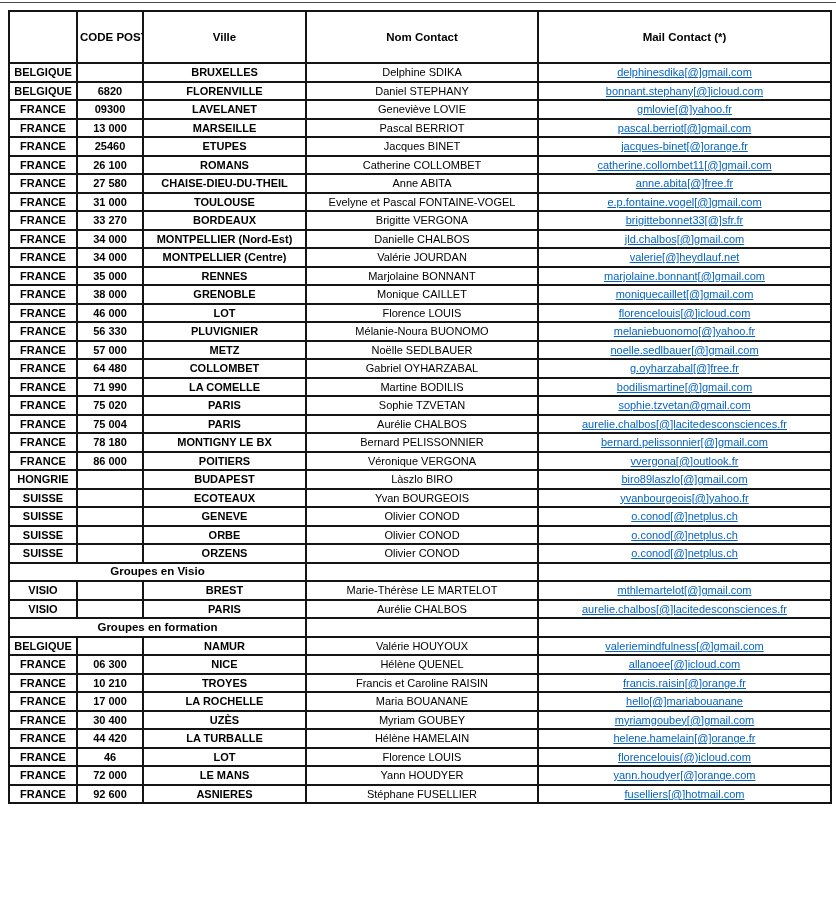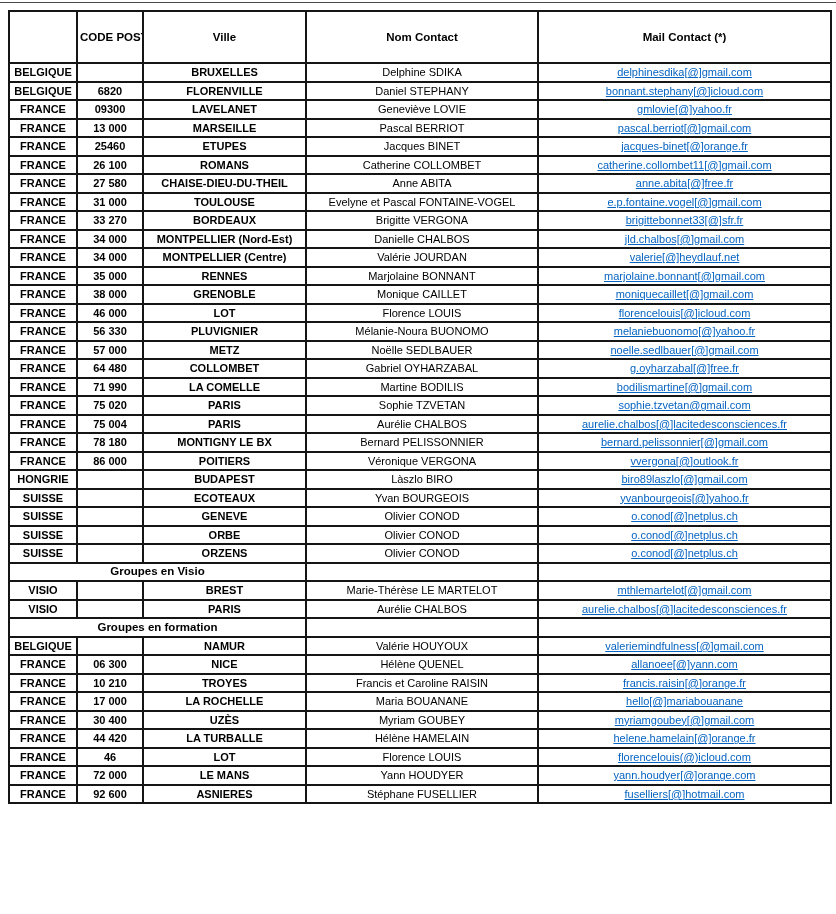--- a/index.html
+++ b/index.html
@@ -329,21 +329,21 @@
     <td class="b cell-ville">NAMUR</td>
     <td class="cell-contact">Valérie HOUYOUX</td>
     <td class="cell-mail"><a class="mail-link" href="#">valeriemindfulness[@]gmail.com</a></td>
   </tr>
 
   <tr>
     <td class="b cell-country">FRANCE</td>
     <td class="b cell-code">06 300</td>
     <td class="b cell-ville">NICE</td>
     <td class="cell-contact">Hélène QUENEL</td>
-    <td class="cell-mail"><a class="mail-link" href="#">allanoee[@]yann.com</a></td>
+    <td class="cell-mail"><a class="mail-link" href="#">allanoee[@]icloud.com</a></td>
   </tr>
 
   <tr>
     <td class="b cell-country">FRANCE</td>
     <td class="b cell-code">10 210</td>
     <td class="b cell-ville">TROYES</td>
     <td class="cell-contact">Francis et Caroline RAISIN</td>
     <td class="cell-mail"><a class="mail-link" href="#">francis.raisin[@]orange.fr</a></td>
   </tr>
 

